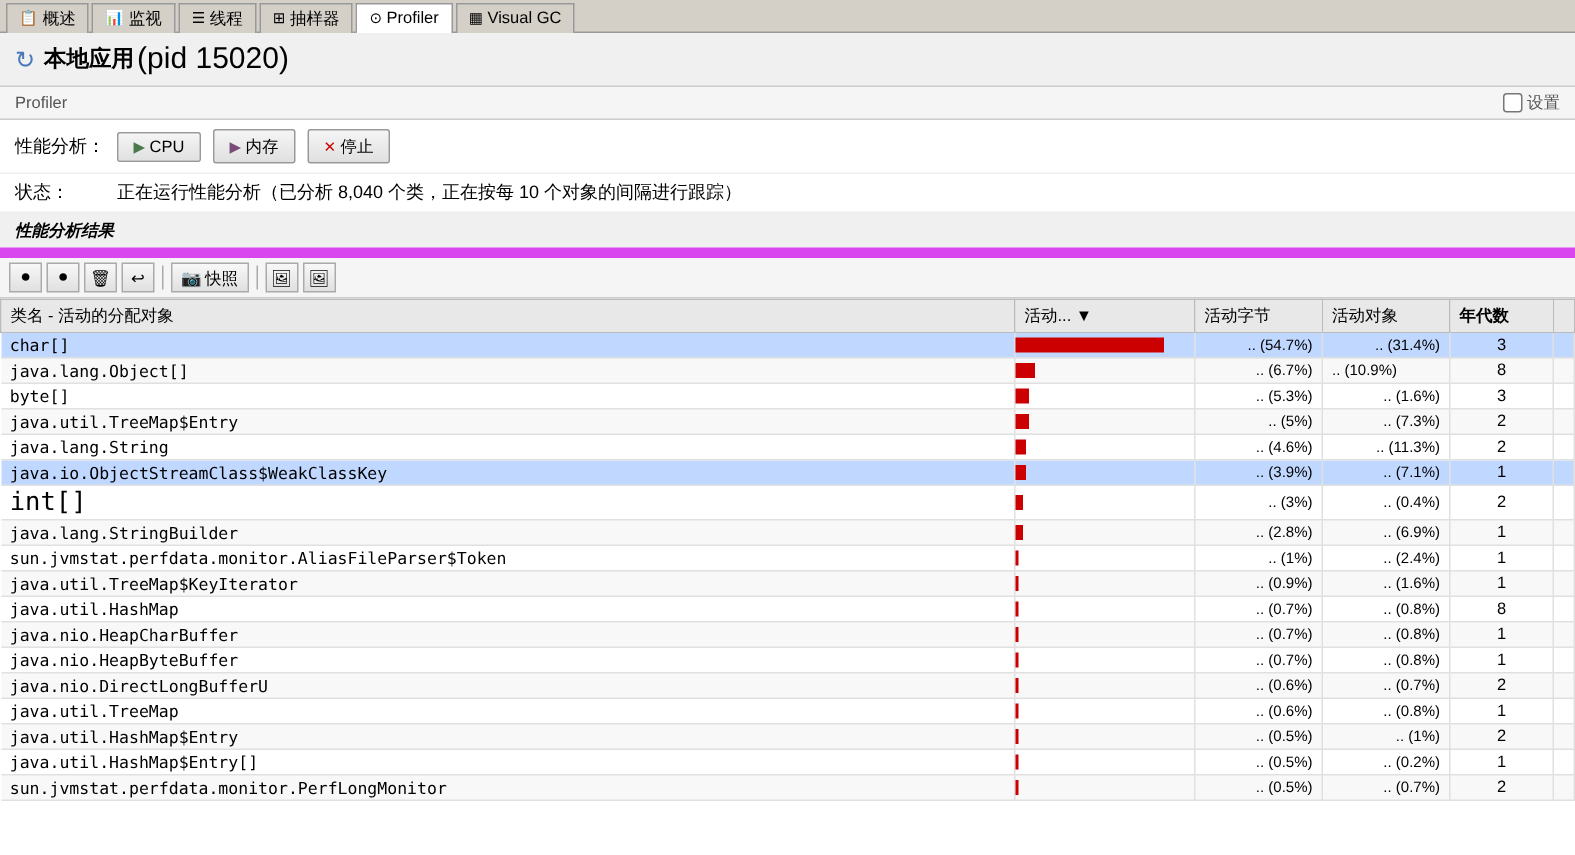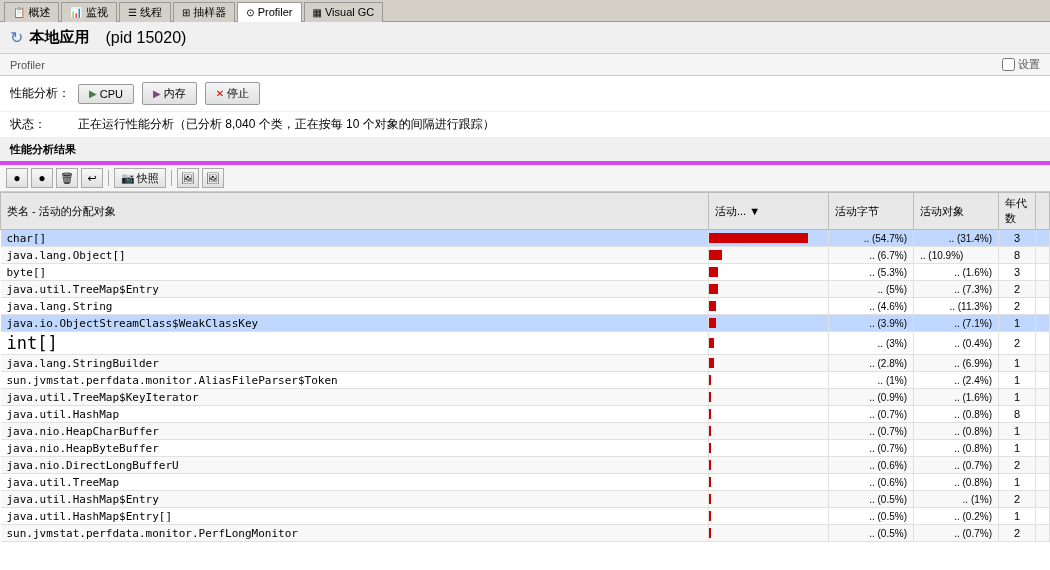--- a/index.html
+++ b/index.html
@@ -78,23 +78,24 @@
       display: flex; align-items: center; gap: 8px;
       padding: 4px 10px;
       border-bottom: 1px solid #eee;
       font-size: 12px;
     }
 
     
     .results-header {
       padding: 4px 10px;
       background: #f0f0f0;
-      border-bottom: 4px solid #d946ef;
+      border-bottom: 7px solid #d946ef;
       font-size: 11px;
       font-weight: bold;
+      font-style: italic;
     }
 
     
     .toolbar {
       display: flex; align-items: center; gap: 3px;
       padding: 3px 6px;
       border-bottom: 1px solid #ccc;
       background: #f5f5f5;
     }
     .tool-btn {
@@ -180,21 +181,21 @@
     <span class="tab-icon">▦</span>
     <span>Visual GC</span>
   </div>
 </div>
 
 <div class="main">
 
   <div class="title-bar">
     <span class="title-icon">↻</span>
     <span class="title-text">本地应用</span>
-    <span class="title-text" style="font-weight:normal; margin-left:16px; font-size:16px;">(pid 15020)</span>
+    <span class="title-text" style="font-weight:normal; margin-left:2px; font-size:20px;">(pid 15020)</span>
   </div>
 
   <div class="profiler-header">
     <span>Profiler</span>
     <div class="settings-checkbox">
       <input type="checkbox" style="">
       <span>设置</span>
     </div>
   </div>
 
@@ -247,21 +248,21 @@
           </th>
           <th style="width:120px;">
             <span>活动... ▼</span>
           </th>
           <th style="width:85px;">
             <span>活动字节</span>
           </th>
           <th style="width:85px;">
             <span>活动对象</span>
           </th>
-          <th style="width:37px;">
+          <th style="width:69px;font-weight:bold;">
             <span>年代数</span>
           </th>
           <th style="width:14px;"></th>
         </tr>
       </thead>
       <tbody id="table-body">
       <tr class="highlighted-row">
             <td style="font-family: monospace; font-size: 11px;">char[]</td>
             <td style="padding: 0px; width: 120px;">
               <div class="bar-container">

